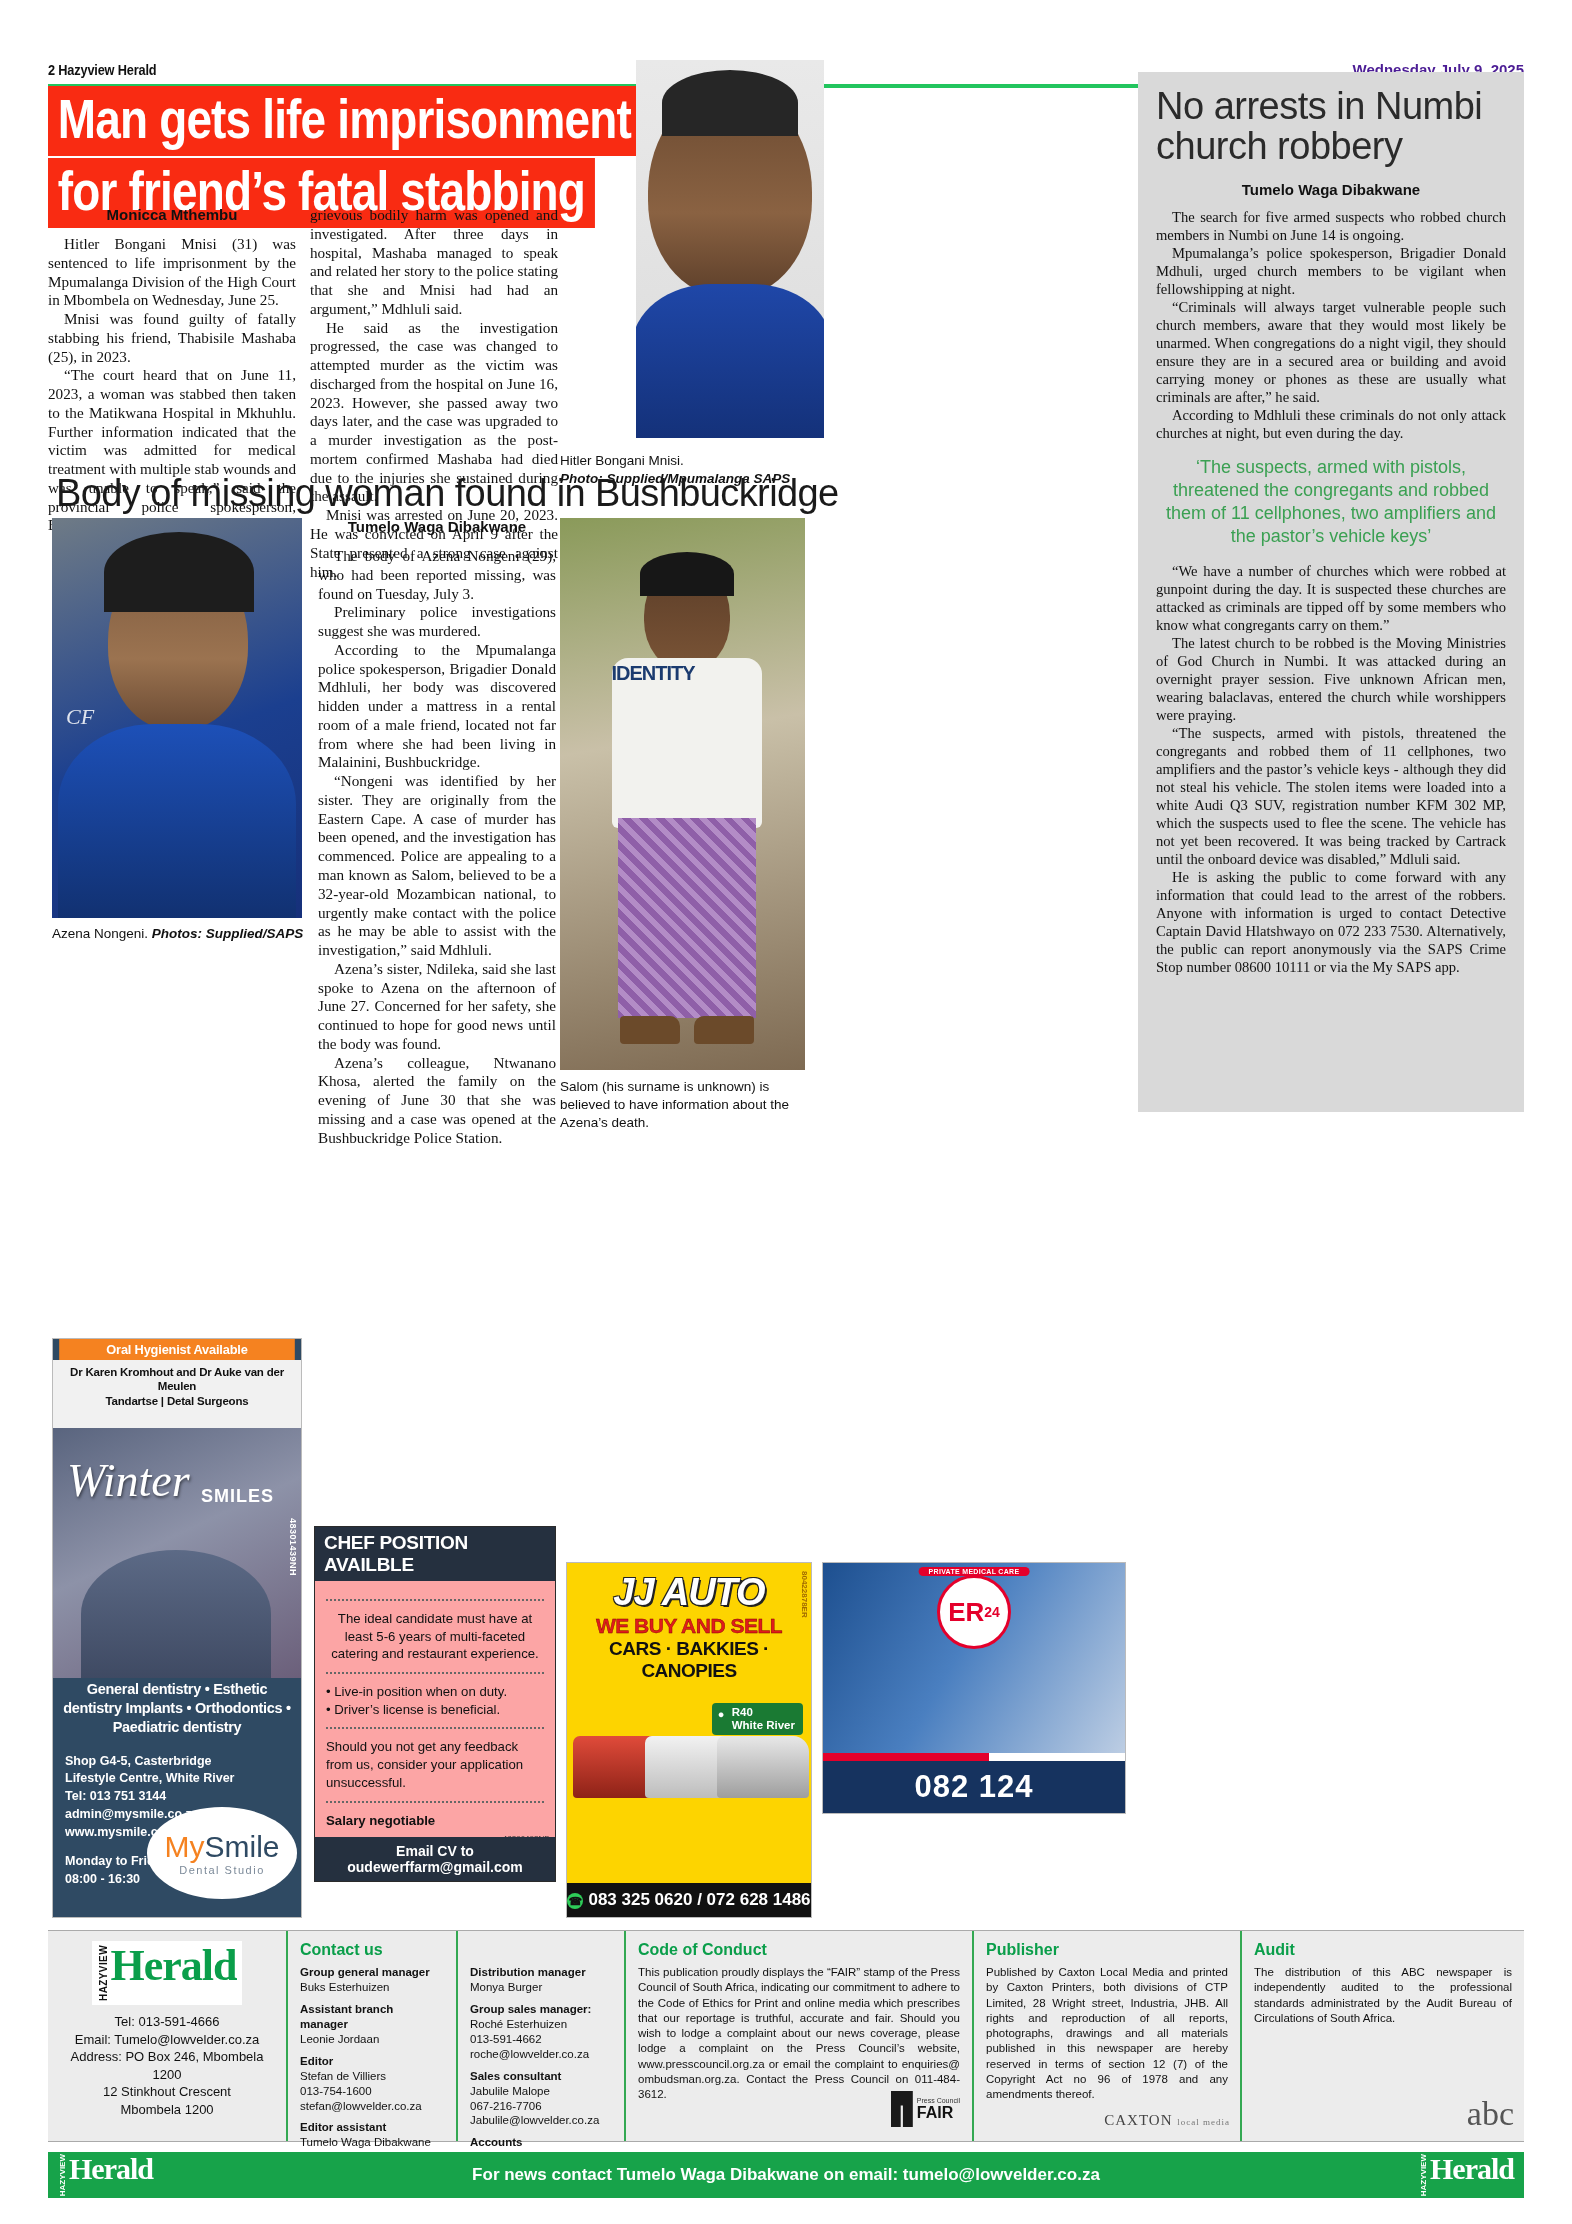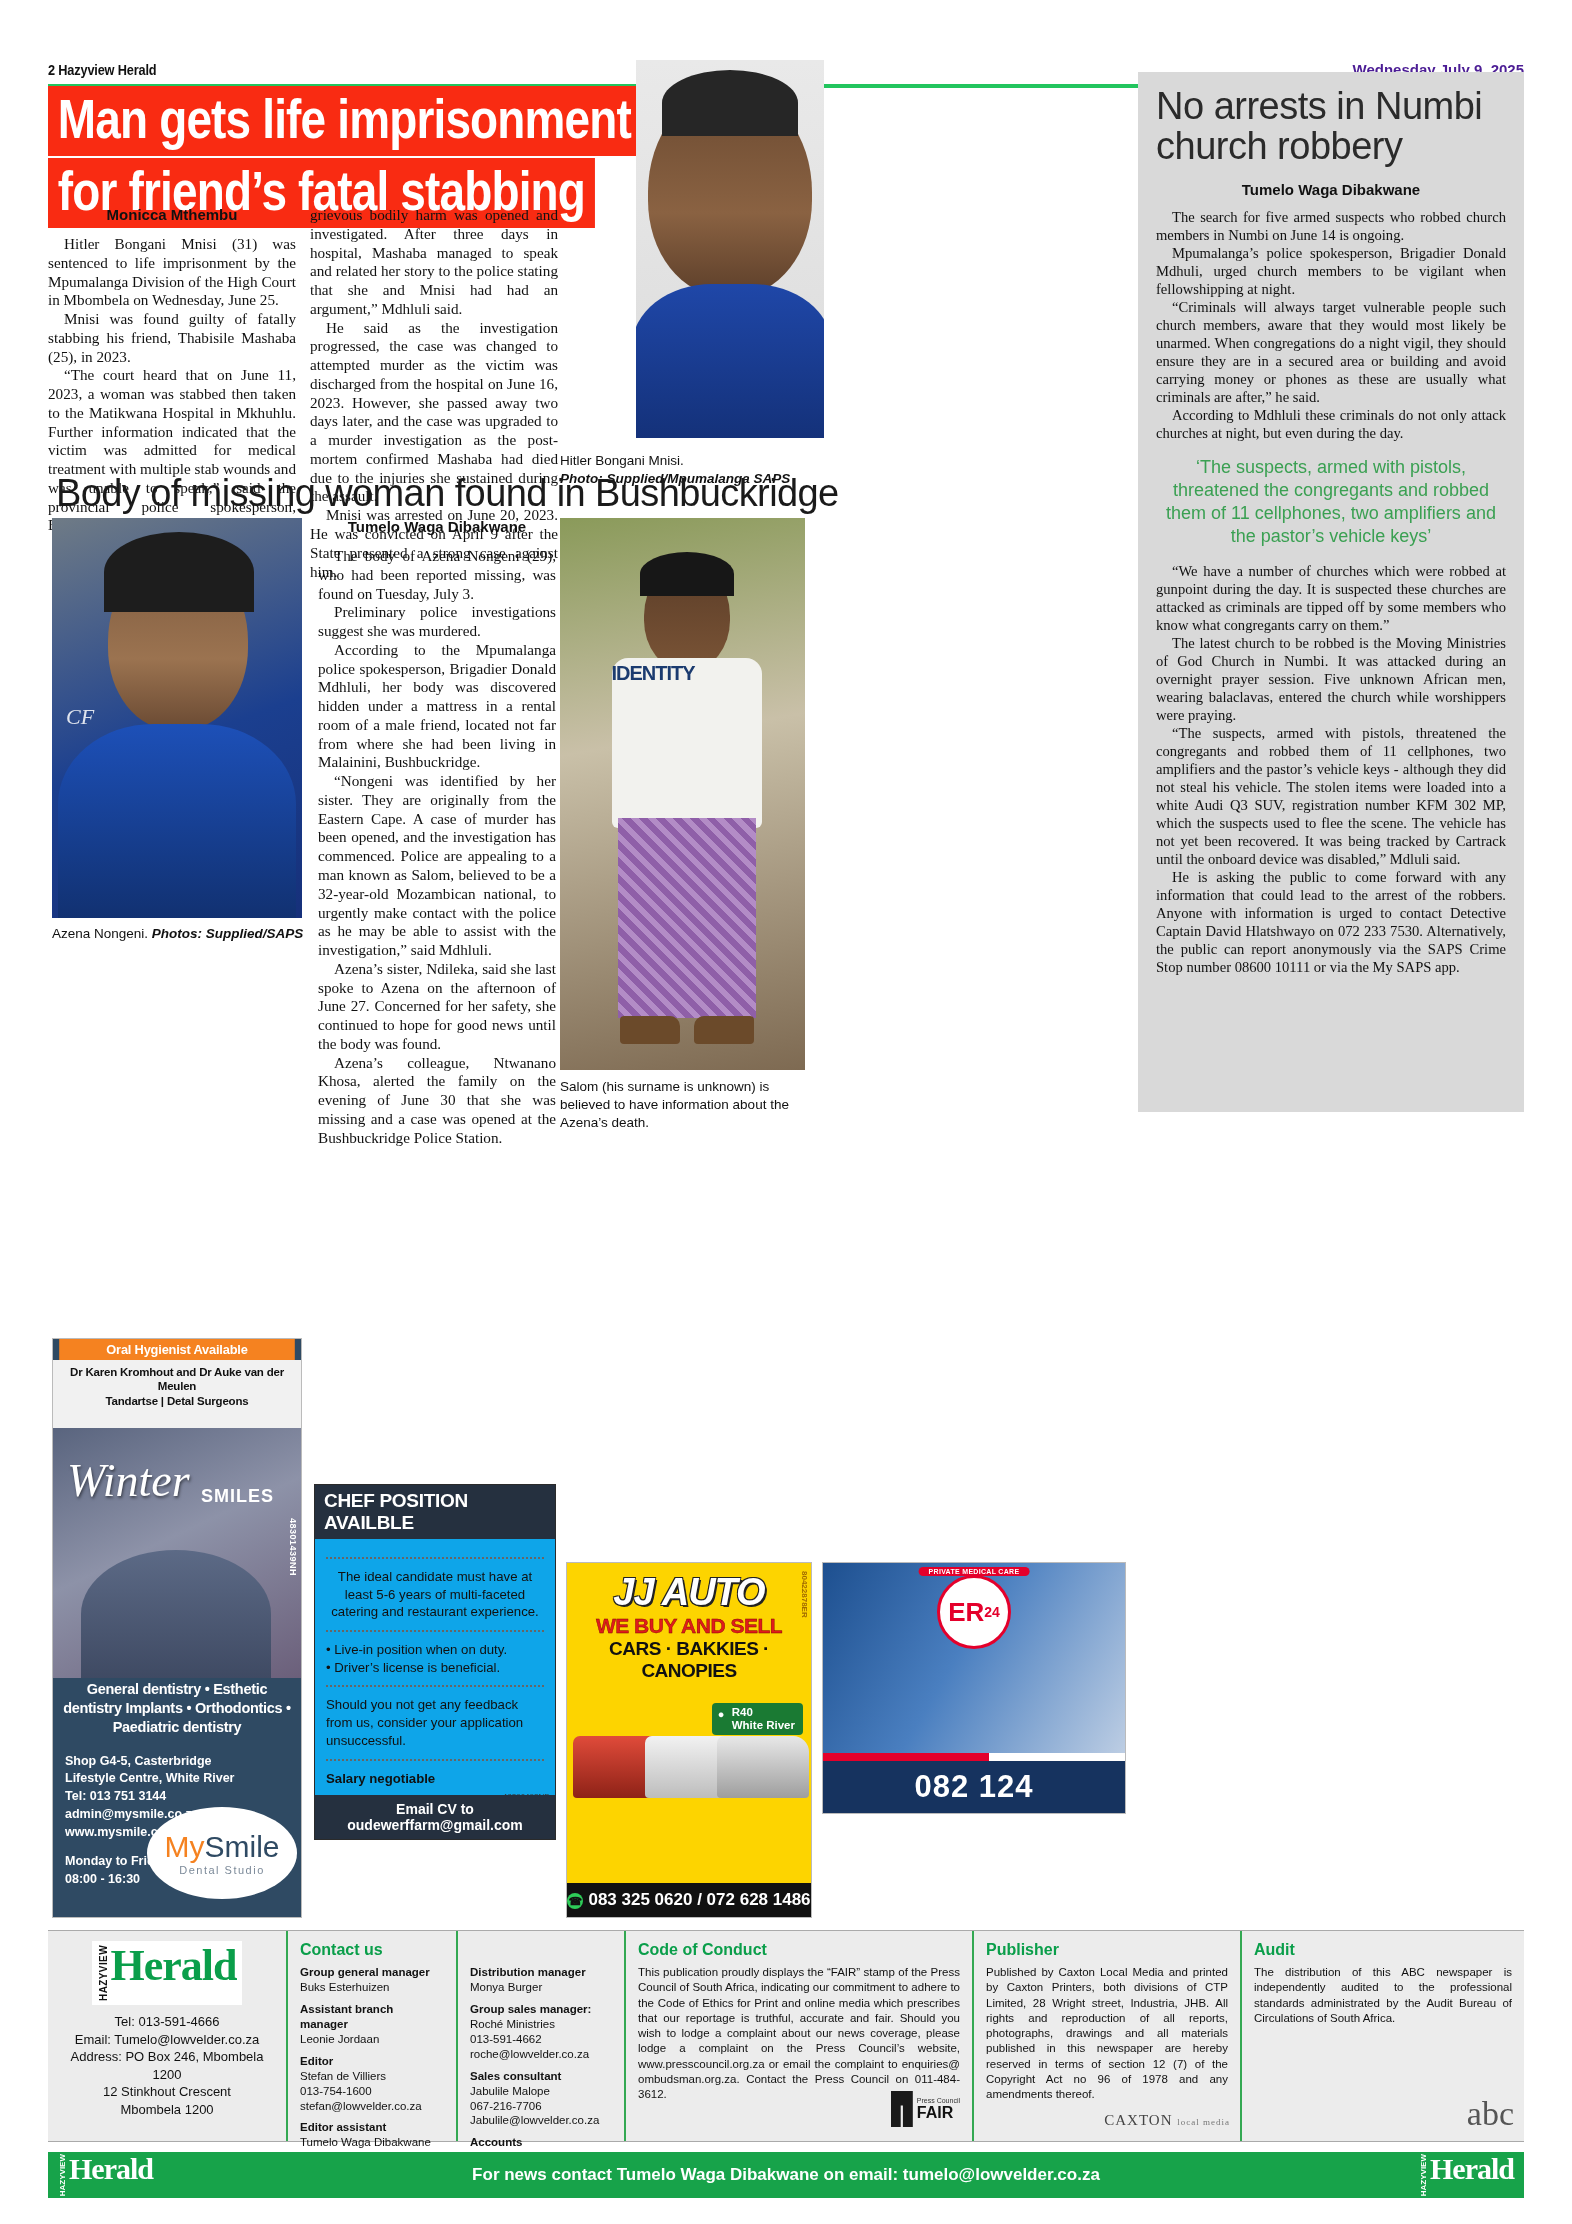--- a/index.html
+++ b/index.html
@@ -177,22 +177,22 @@
     font-family: "Liberation Sans", sans-serif; font-size: 30px; font-weight: 400;
   }
   .ad-dental .mysmile .m1 .o { color: #f58220; }
   .ad-dental .mysmile .m1 .b { color: #2f4a63; }
   .ad-dental .mysmile .m2 {
     font-family: "Liberation Sans", sans-serif; font-size: 11px; color: #7c8a99; letter-spacing: 1.5px;
   }
 
   
   .ad-chef {
-    position: absolute; left: 314px; top: 1484px; width: 242px; height: 356px;
-    background: #0ea5e9; border: 1px solid #2b2b2b;
+    position: absolute; left: 314px; top: 1526px; width: 242px; height: 356px;
+    background: #fca5a5; border: 1px solid #2b2b2b;
   }
   .ad-chef .hd {
     background: #25303f; color: #fff;
     font-family: "Liberation Sans", sans-serif; font-weight: 700; font-size: 19px;
     padding: 5px 9px; letter-spacing: -0.3px;
   }
   .ad-chef .body { padding: 9px 11px; font-family: "Liberation Sans", sans-serif; font-size: 13.2px; color: #111; line-height: 1.34; }
   .ad-chef .cen { text-align: center; }
   .ad-chef .dotted { border-top: 2px dotted #666; margin: 9px 0; }
   .ad-chef .bold { font-weight: 700; }
@@ -573,21 +573,21 @@
       </div>
     </div>
 
     <div class="foot-col" style="width:168px">
       <div class="frole" style="margin-top:24px">
         <b>Distribution manager</b><br>
         <span>Monya Burger</span>
       </div>
       <div class="frole">
         <b>Group sales manager:</b><br>
-        <span>Roché Ministries</span><br>
+        <span>Roché Esterhuizen</span><br>
         <span>013-591-4662</span><br>
         <span>roche@lowvelder.co.za</span>
       </div>
       <div class="frole">
         <b>Sales consultant</b><br>
         <span>Jabulile Malope</span><br>
         <span>067-216-7706</span><br>
         <span>Jabulile@lowvelder.co.za</span>
       </div>
       <div class="frole">

